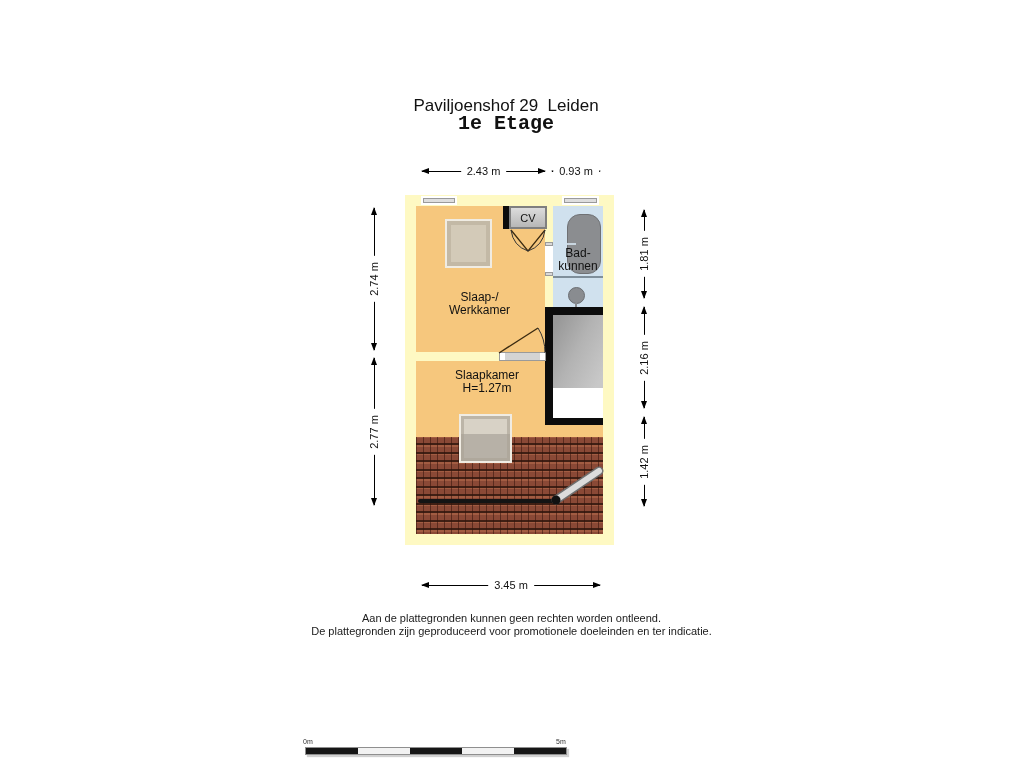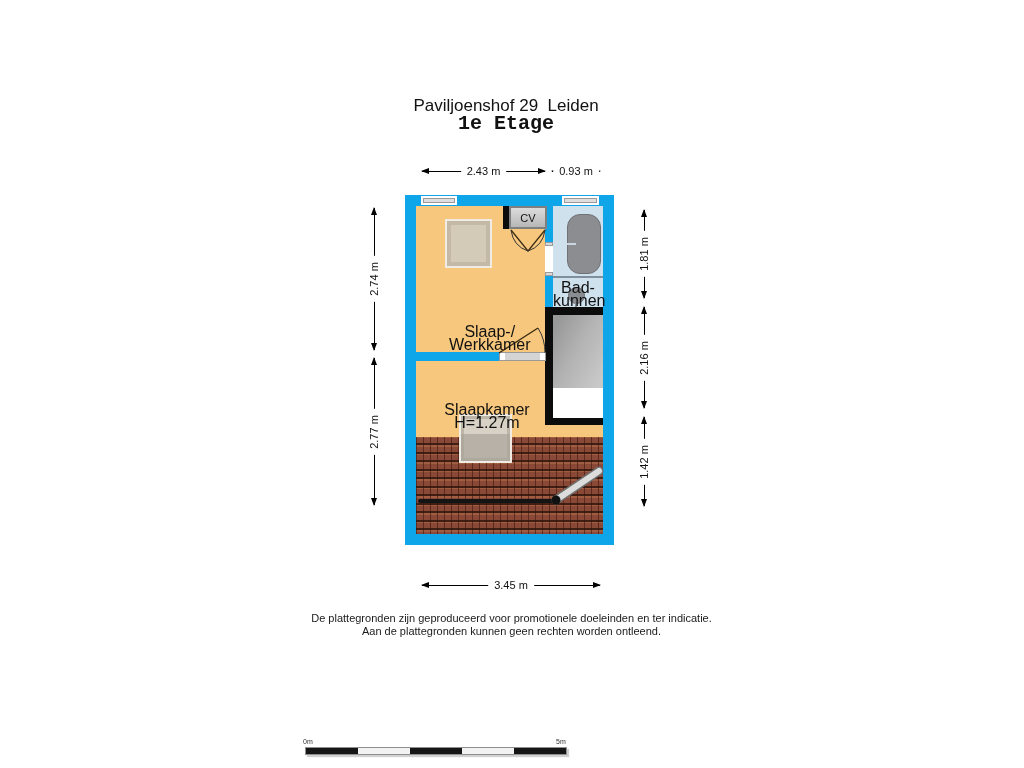--- a/index.html
+++ b/index.html
@@ -24,21 +24,21 @@
              padding:0 6px;font-size:11px;white-space:nowrap;}
   .vdim{width:14px;}
   .vdim .line{position:absolute;top:1px;bottom:1px;left:6px;width:1px;background:#000;}
   .vdim .ah{position:absolute;width:0;height:0;left:3px;}
   .vdim .ah.t{top:0;border-left:3.5px solid transparent;border-right:3.5px solid transparent;border-bottom:8px solid #000;}
   .vdim .ah.b{bottom:0;border-left:3.5px solid transparent;border-right:3.5px solid transparent;border-top:8px solid #000;}
   .vdim .lab{position:absolute;left:6px;top:50%;transform:translate(-50%,-50%) rotate(-90deg);
              background:#fff;padding:0 6px;font-size:11px;white-space:nowrap;}
 
   
-  #plan{left:405px;top:195px;width:209px;height:350px;background:#0ea5e9;}
+  #plan{left:405px;top:195px;width:209px;height:350px;background:#fef9c3;}
   #plan > div{position:absolute;box-sizing:border-box;}
   .room-werk{left:11px;top:11px;width:129px;height:146px;background:#f6c77d;}
   .room-slaap{left:11px;top:166px;width:187px;height:76px;background:#f6c77d;}
   .stairblock{left:140px;top:112px;width:58px;height:118px;background:#0c0c0c;}
   .stairs{left:148px;top:120px;width:50px;height:73px;
           background:linear-gradient(118deg,#989898 8%,#b3b3b3 48%,#c8c8c8 92%);}
   .void{left:148px;top:193px;width:50px;height:30px;background:#ffffff;}
   .room-bad{left:148px;top:11px;width:50px;height:101px;background:#d0e1ee;}
   .bk-divider{left:148px;top:81px;width:50px;height:2px;background:#7f8f9b;}
   .shower{left:162px;top:19px;width:34px;height:60px;background:#8b8d90;border:1px solid #6f7174;border-radius:13px;}
@@ -64,21 +64,21 @@
   .skylight2{left:54px;top:219px;width:53px;height:49px;
              background:linear-gradient(180deg,#d8d2c6 0 40%,#b7b1a7 40% 100%);
              border:2px solid #f0ece3;box-shadow:inset 0 0 0 3px rgba(170,162,148,.6);}
   .roof{left:11px;top:242px;width:187px;height:97px;background-color:#8a4936;
         background-image:
           repeating-linear-gradient(90deg, rgba(50,18,10,.55) 0 1px, transparent 1px 7px),
           repeating-linear-gradient(180deg, #a25c42 0 1.5px, #8a4936 1.5px 6.5px, #3f1f14 6.5px 8.5px);}
   #plan-svg{position:absolute;left:0;top:0;}
 
   
-  .rlabel{position:absolute;font-size:16px;line-height:13px;color:#111;margin-top:34px;}
+  .rlabel{position:absolute;font-size:12px;line-height:13px;color:#111;}
   .lab-werk{left:44px;top:96px;text-align:center;}
   .lab-bad{left:148px;top:52px;width:50px;text-align:center;}
   .lab-slaap{left:22px;top:174px;width:120px;text-align:center;}
 
   
   #footer{left:0;top:612px;width:1023px;text-align:center;font-size:11px;line-height:13px;color:#1a1a1a;}
 
   
   #scalebar{left:305px;top:747px;width:260px;height:6px;border:1px solid #8f8f8f;
             background:repeating-linear-gradient(90deg,#161616 0 52px,#f2f2f2 52px 104px);
@@ -208,21 +208,21 @@
   </div>
 
   <div class="abs hdim" style="left:421px;top:571px;width:180px;">
     <div class="line"></div>
     <div class="ah l"></div>
     <div class="ah r"></div>
     <span class="lab">3.45 m</span>
   </div>
 
   <div class="abs" id="footer">
+    <div>Aan de plattegronden kunnen geen rechten worden ontleend.</div>
     <div>De plattegronden zijn geproduceerd voor promotionele doeleinden en ter indicatie.</div>
-    <div>Aan de plattegronden kunnen geen rechten worden ontleend.</div>
   </div>
 
   <span class="sb-lab abs" id="sb-l">0m</span>
   <span class="sb-lab abs" id="sb-r">5m</span>
   <div class="abs" id="scalebar"></div>
 
 </div>
 
 </body></html>

